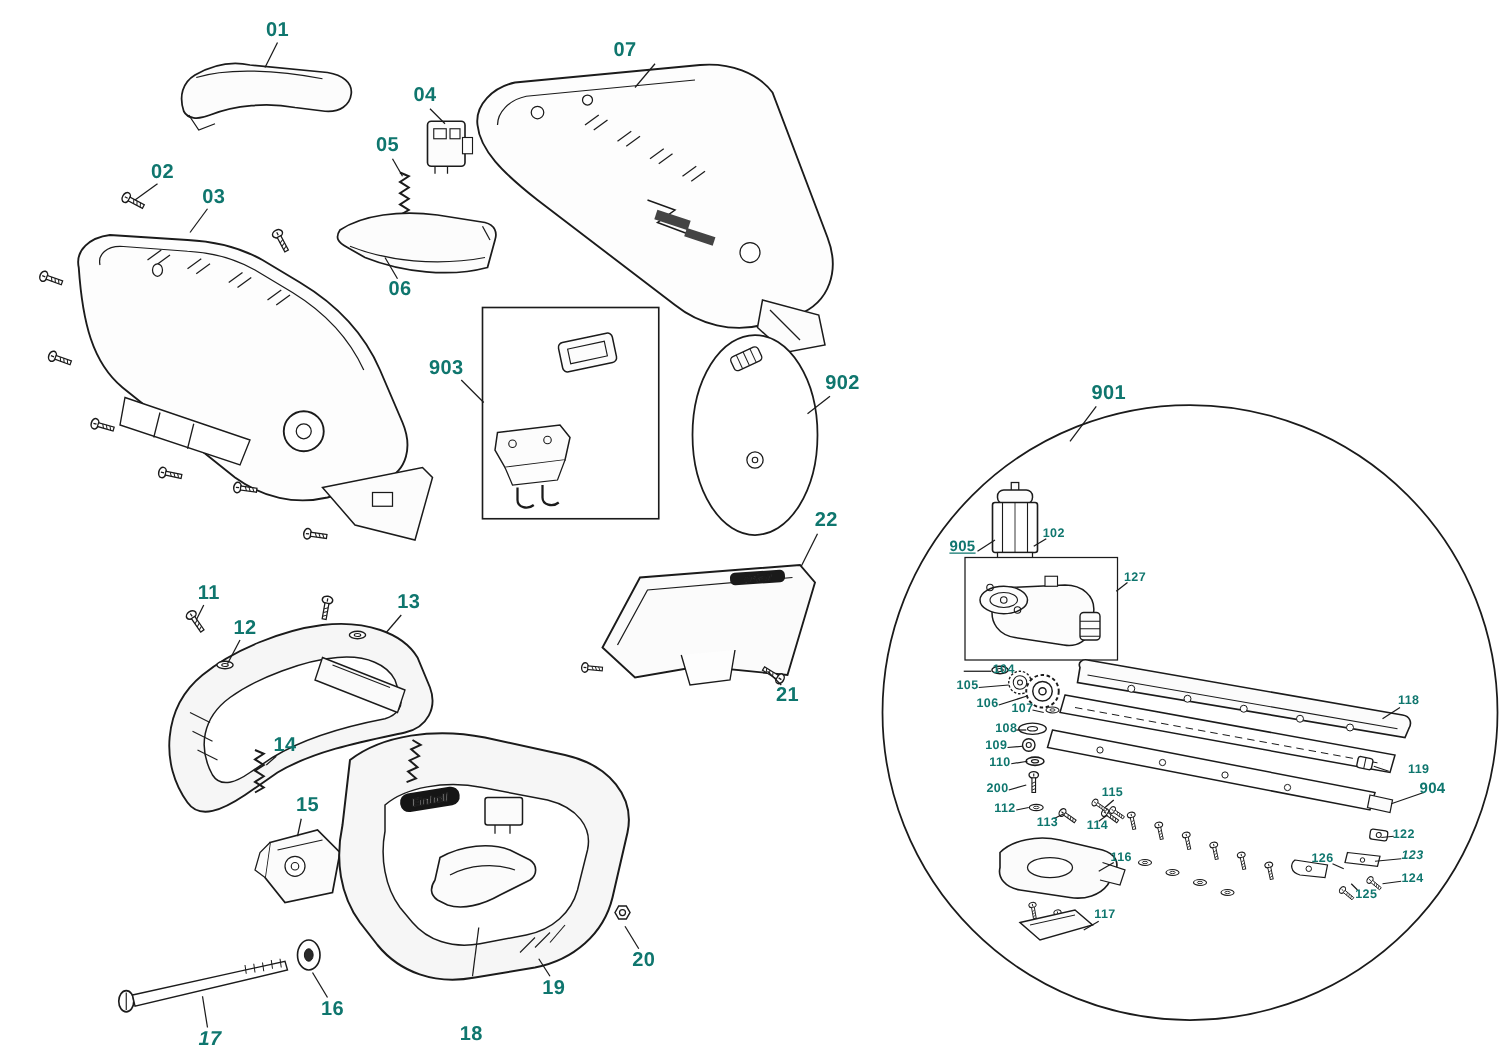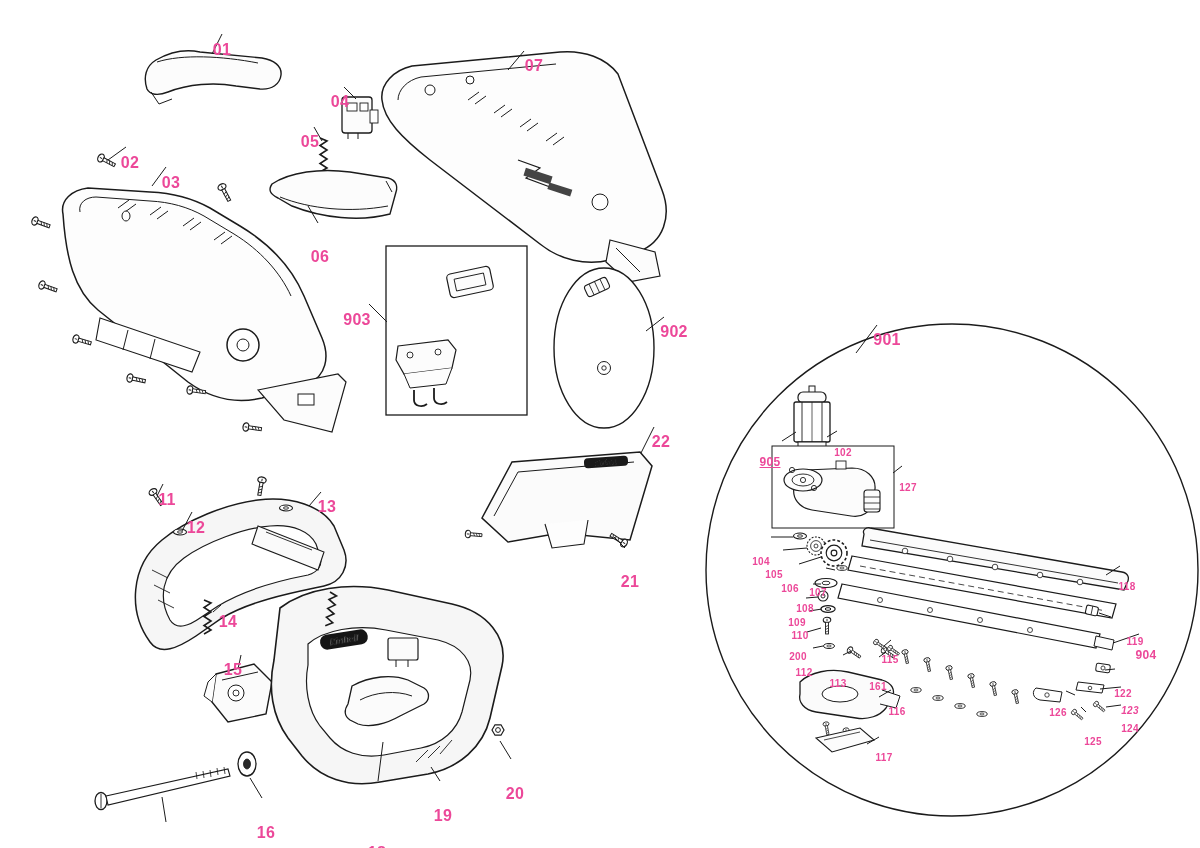--- a/index.html
+++ b/index.html
@@ -4,21 +4,21 @@
 <style>
   html,body{margin:0;padding:0;background:#fff;}
   .stage{
     position:relative;width:1200px;height:848px;background:#ffffff;
     font-family:"Liberation Sans",sans-serif;overflow:hidden;
   }
   .stage svg{position:absolute;left:0;top:0;}
   .labels-layer{position:absolute;left:0;top:0;width:1200px;height:848px;pointer-events:none;}
   .part-label{
     position:absolute;transform:translate(-50%,-50%);
-    font-weight:bold;color:#ec4899;white-space:nowrap;letter-spacing:.3px;margin-top:25px;
+    font-weight:bold;color:#0f766e;white-space:nowrap;letter-spacing:.3px;
   }
   .part-label.lg{font-size:16px;}
   .part-label.md{font-size:12px;}
   .part-label.sm{font-size:10px;}
   .part-label.u{text-decoration:underline;}
 </style>
 </head>
 <body>
 
 <div class="stage">
@@ -401,61 +401,61 @@
     <line x1="1115" y1="669" x2="1105" y2="670"></line>
     <line x1="1121" y1="687" x2="1100" y2="689"></line>
     <line x1="1066" y1="691" x2="1075" y2="695"></line>
     <line x1="1121" y1="705" x2="1106" y2="707"></line>
     <line x1="1086" y1="712" x2="1081" y2="707"></line>
   </g>
 </svg>
 
 <div class="labels-layer">
       <span class="part-label lg" style="left: 222px; top: 25px;">01</span>
-      <span class="part-label lg" style="left: 534px; top: 41px;">07</span>
+      <span class="part-label lg" style="left: 500px; top: 41px;">07</span>
       <span class="part-label lg" style="left: 340px; top: 77px;">04</span>
       <span class="part-label lg" style="left: 310px; top: 117px;">05</span>
       <span class="part-label lg" style="left: 130px; top: 138px;">02</span>
       <span class="part-label lg" style="left: 171px; top: 158px;">03</span>
       <span class="part-label lg" style="left: 320px; top: 232px;">06</span>
       <span class="part-label lg" style="left: 357px; top: 295px;">903</span>
       <span class="part-label lg" style="left: 674px; top: 307px;">902</span>
       <span class="part-label lg" style="left: 887px; top: 315px;">901</span>
       <span class="part-label lg" style="left: 661px; top: 417px;">22</span>
       <span class="part-label sm" style="left: 843px; top: 427px;">102</span>
       <span class="part-label md u" style="left: 770px; top: 437px;">905</span>
       <span class="part-label sm" style="left: 908px; top: 462px;">127</span>
       <span class="part-label lg" style="left: 167px; top: 475px;">11</span>
       <span class="part-label lg" style="left: 327px; top: 482px;">13</span>
       <span class="part-label lg" style="left: 196px; top: 503px;">12</span>
-      <span class="part-label sm" style="left: 761px; top: 536px;">104</span>
+      <span class="part-label sm" style="left: 803px; top: 536px;">104</span>
       <span class="part-label sm" style="left: 774px; top: 549px;">105</span>
       <span class="part-label sm" style="left: 1127px; top: 561px;">118</span>
       <span class="part-label sm" style="left: 790px; top: 563px;">106</span>
       <span class="part-label sm" style="left: 818px; top: 567px;">107</span>
       <span class="part-label lg" style="left: 630px; top: 557px;">21</span>
       <span class="part-label sm" style="left: 805px; top: 583px; text-align: center;">108</span>
       <span class="part-label lg" style="left: 228px; top: 597px;">14</span>
       <span class="part-label sm" style="left: 797px; top: 597px;">109</span>
       <span class="part-label sm" style="left: 800px; top: 610px;">110</span>
       <span class="part-label sm" style="left: 1119px; top: 616px; padding-left: 32px;">119</span>
       <span class="part-label md" style="left: 1146px; top: 630px;">904</span>
       <span class="part-label sm" style="left: 798px; top: 631px;">200</span>
       <span class="part-label sm" style="left: 890px; top: 634px;">115</span>
       <span class="part-label sm" style="left: 804px; top: 647px;">112</span>
-      <span class="part-label lg" style="left: 233px; top: 645px;">15</span>
+      <span class="part-label lg" style="left: 246px; top: 645px;">15</span>
       <span class="part-label sm" style="left: 838px; top: 658px;">113</span>
-      <span class="part-label sm" style="left: 878px; top: 661px;">161</span>
+      <span class="part-label sm" style="left: 878px; top: 661px;">114</span>
       <span class="part-label sm" style="left: 1123px; top: 668px;">122</span>
       <span class="part-label sm" style="left: 1130px; top: 685px; font-style: italic;">123</span>
       <span class="part-label sm" style="left: 1058px; top: 687px;">126</span>
       <span class="part-label sm" style="left: 897px; top: 686px;">116</span>
       <span class="part-label sm" style="left: 1130px; top: 703px;">124</span>
       <span class="part-label sm" style="left: 1093px; top: 716px;">125</span>
       <span class="part-label sm" style="left: 884px; top: 732px;">117</span>
       <span class="part-label lg" style="left: 515px; top: 769px;">20</span>
       <span class="part-label lg" style="left: 377px; top: 828px; text-align: right;">18</span>
       <span class="part-label lg" style="left: 443px; top: 791px;">19</span>
       <span class="part-label lg" style="left: 266px; top: 808px;">16</span>
-      <span class="part-label lg" style="left: 184px; top: 832px;">17</span>
+      <span class="part-label lg" style="left: 168px; top: 832px; font-style: italic;">17</span>
     </div>
 
 </div>
 
 </body></html>

